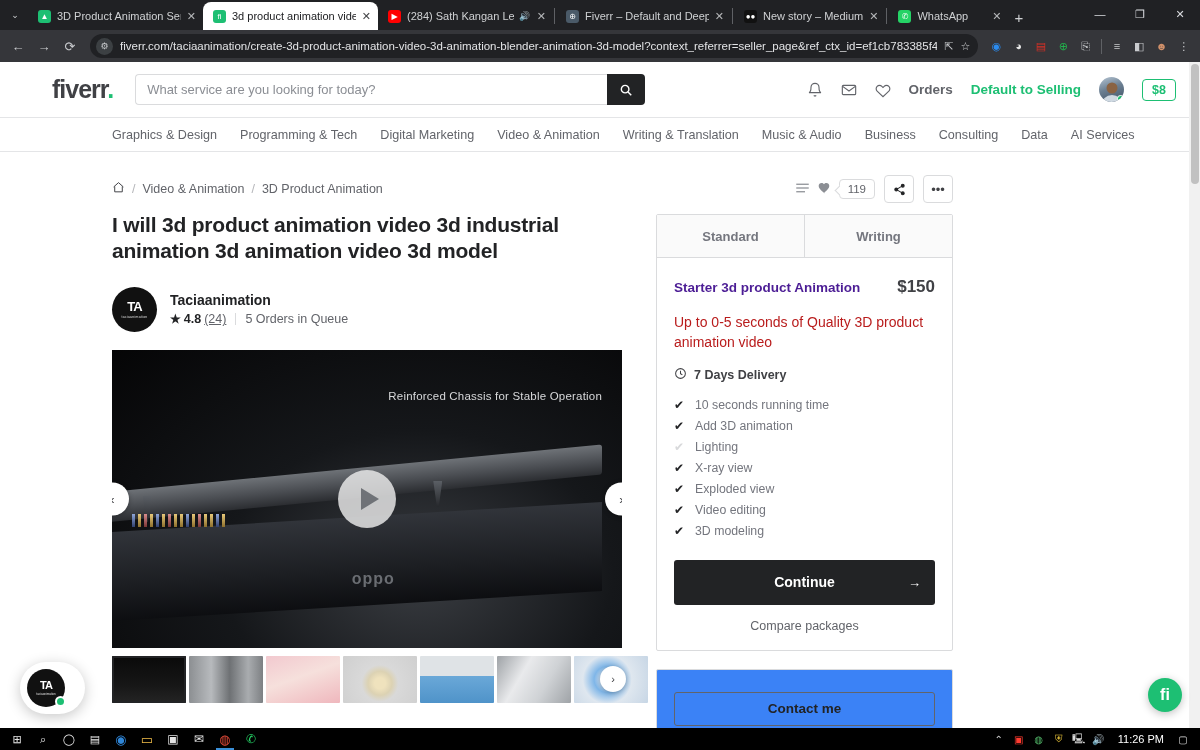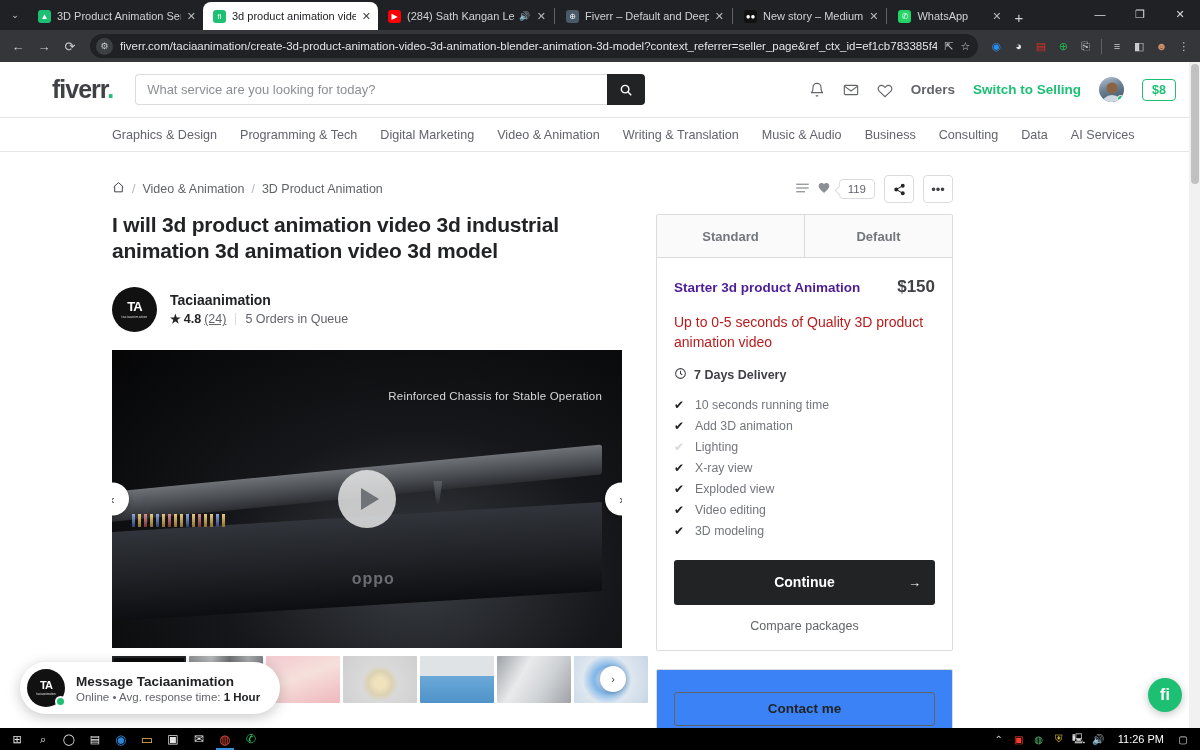--- a/index.html
+++ b/index.html
@@ -472,21 +472,21 @@
             <rect x="2" y="5" width="20" height="14" rx="1.5"></rect>
               <path d="M2.5 6.5l9.5 7 9.5-7"></path>
           </svg>
         </div>
         <div class="fv-icon">
           <svg width="16" height="16" viewBox="0 0 24 24" fill="none" stroke="#62646a" stroke-width="1.7">
             <path d="M20.8 6.6a5 5 0 00-7.1 0L12 8.3l-1.7-1.7a5 5 0 10-7.1 7.1L12 22l8.8-8.3a5 5 0 000-7.1z"></path>
           </svg>
         </div>
         <div class="fv-link">Orders</div>
-        <div class="fv-link green">Switch to Selling</div>
+        <div class="fv-link green">Default to Selling</div>
         <div class="fv-avatar">
           <span class="body"></span>
           <span class="face"></span>
           <span class="online"></span>
         </div>
         <div class="fv-balance">$8</div>
       </div>
     </div>
 
     <div class="fv-cats">
@@ -614,21 +614,21 @@
                   <line x1="8.2" y1="13.2" x2="15.8" y2="17.8"></line>
               </svg>
             </span>
             <span class="sq-btn">•••</span>
           </div>
         </div>
 
         <div class="pkg" style="margin-top:10px">
           <div class="pkg-tabs">
             <div class="pkg-tab">Standard</div>
-            <div class="pkg-tab">Default</div>
+            <div class="pkg-tab">Writing</div>
           </div>
           <div class="pkg-body">
             <div class="pkg-head">
               <span class="pkg-name">Starter 3d product Animation</span>
               <span class="pkg-price">$150</span>
             </div>
             <div class="pkg-desc">Up to 0-5 seconds of Quality 3D product animation video</div>
             <div class="pkg-delivery">
               <span>
                 <svg width="13" height="13" viewBox="0 0 24 24" fill="none" stroke="#404145" stroke-width="1.9">
@@ -683,29 +683,20 @@
         </div>
       </div>
     </div>
 
     <div class="chatpill">
       <div class="chat-ava">
         <span class="mark">TA</span>
         <span class="sub">taciaanimation</span>
         <span class="online"></span>
       </div>
-      <div>
-        <div class="chat-title">Message Taciaanimation</div>
-        <div class="chat-sub">
-          <span>Online</span>
-          <span>•</span>
-          <span>Avg. response time:</span>
-          <b>1 Hour</b>
-        </div>
-      </div>
     </div>
 
     <div class="fab">fi</div>
 
     <div class="scrollbar">
       <div class="scrollthumb"></div>
     </div>
   </div>
 </div>
 

